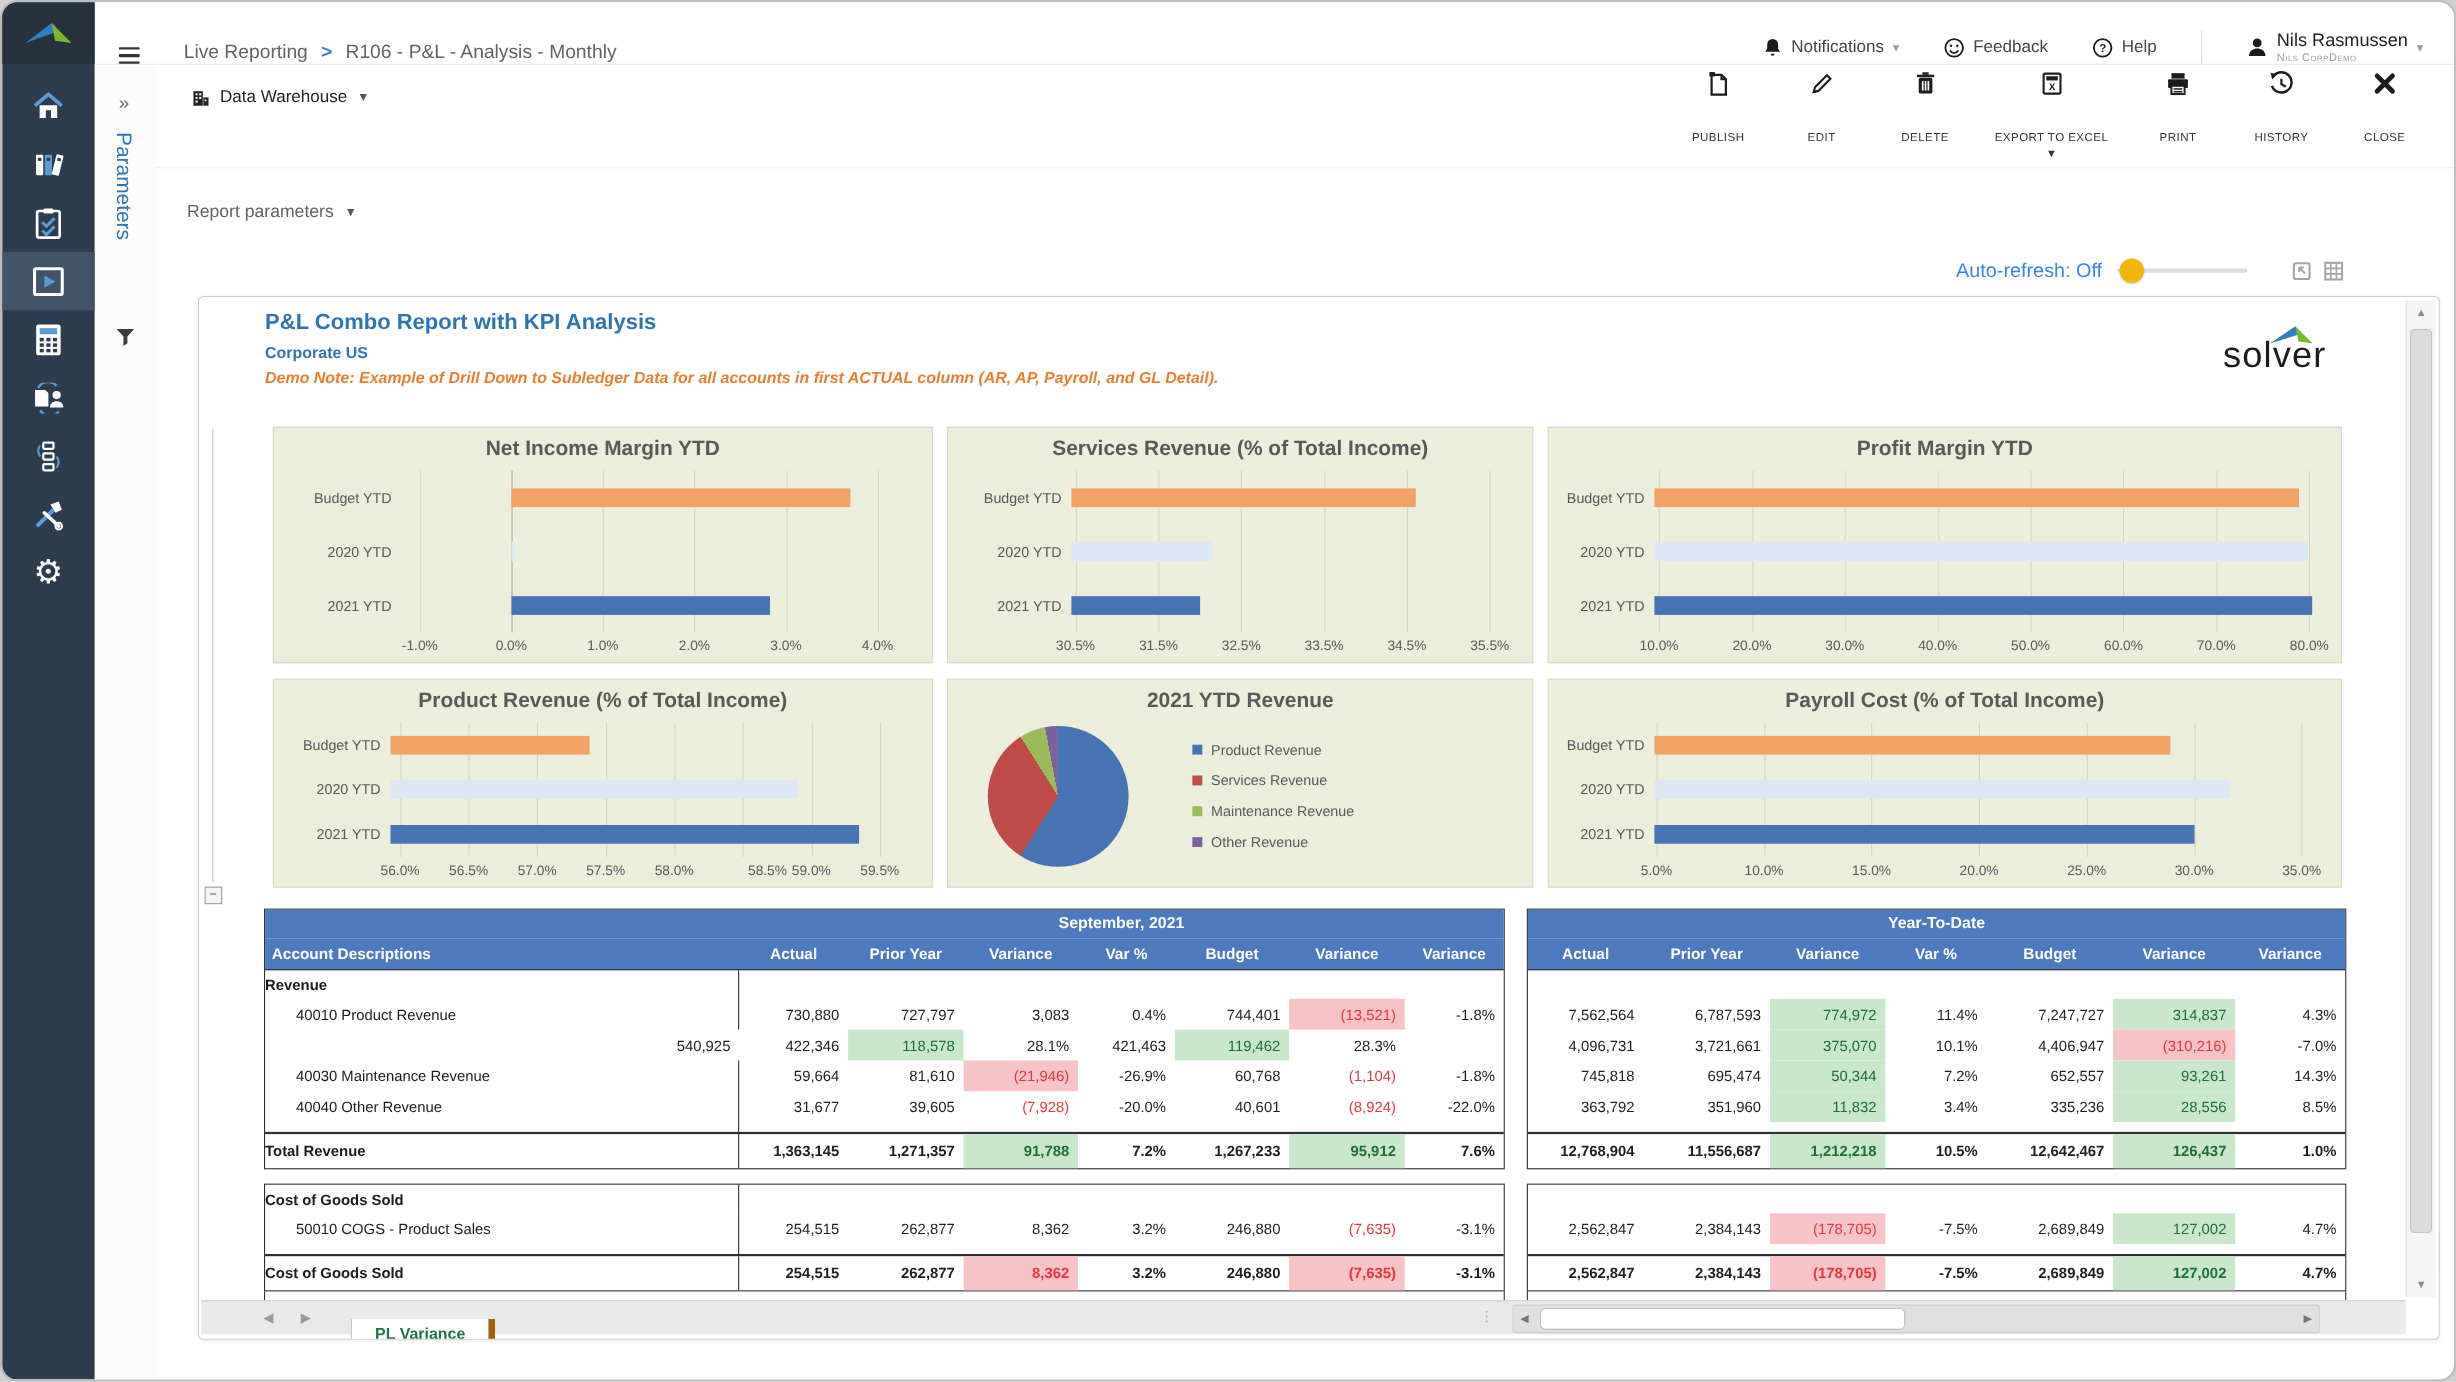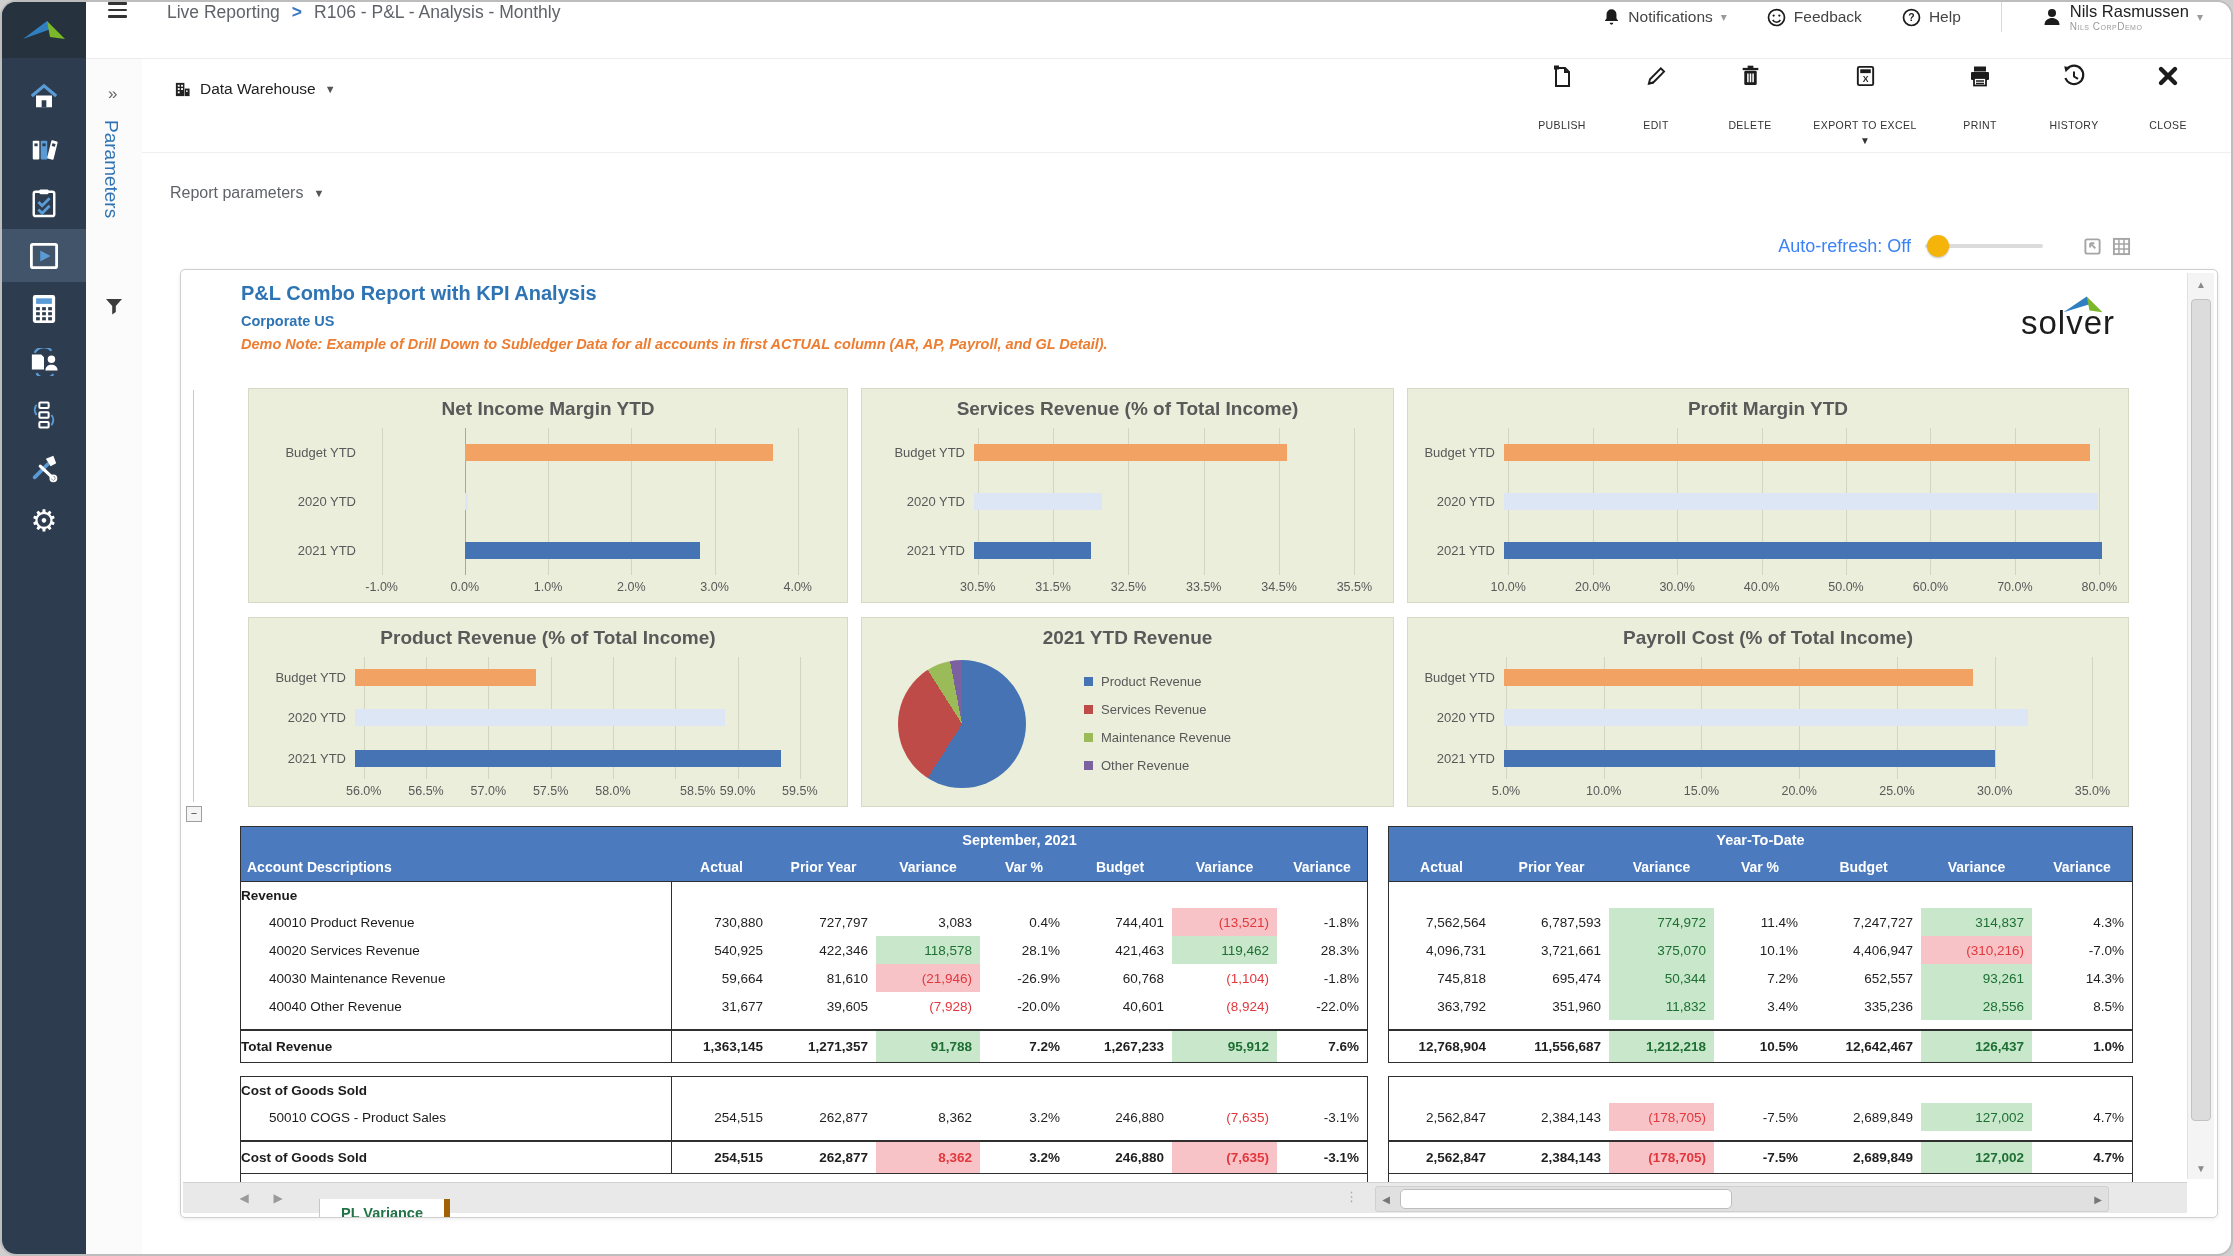--- a/index.html
+++ b/index.html
@@ -8,21 +8,21 @@
   
   .sidebar{position:absolute;left:0;top:0;width:84px;height:100%;background:#2d3c4e;z-index:5;}
   .side-logo{width:84px;height:56px;background:#26333f;display:flex;align-items:center;justify-content:center;}
   .nav{position:absolute;top:68px;left:0;width:84px;display:flex;flex-direction:column;}
   .nav-item{width:84px;height:53px;display:flex;align-items:center;justify-content:center;cursor:pointer;}
   .nav-item.active{background:#41546a;}
   .nav-item svg{display:block;}
   .gear-glyph{color:#fff;font-size:30px;line-height:1;}
   
   .topbar{position:absolute;left:84px;top:0;right:0;height:56px;background:#fff;border-bottom:1px solid #ececec;
-          display:flex;align-items:flex-start;z-index:4;}
+          display:flex;align-items:flex-end;z-index:4;}
   .hamburger{margin-left:22px;display:flex;flex-direction:column;gap:4px;cursor:pointer;}
   .hamburger span{width:19px;height:2.5px;background:#333;border-radius:1px;}
   .crumbs{margin-left:40px;font-size:17.5px;color:#5f6368;display:flex;gap:12px;align-items:center;}
   .crumb-sep{color:#3b78c3;font-weight:bold;}
   .top-right{margin-left:auto;display:flex;align-items:center;gap:40px;padding-right:28px;color:#444;font-size:15.5px;}
   .tr-item{display:flex;align-items:center;gap:8px;cursor:pointer;}
   .tr-chev{color:#9a9a9a;font-size:12px;}
   .tr-div{width:1px;height:30px;background:#d9d9d9;}
   .user{display:flex;align-items:center;gap:8px;cursor:pointer;}
   .user-txt{line-height:1.1;}
@@ -681,21 +681,20 @@
               <div class="acc divider">40010 Product Revenue</div>
               <div class="c">730,880</div>
               <div class="c">727,797</div>
               <div class="c">3,083</div>
               <div class="c">0.4%</div>
               <div class="c">744,401</div>
               <div class="c nb">(13,521)</div>
               <div class="c">-1.8%</div>
             </div>
             <div class="trow data-row" style="grid-template-columns: 431px 99px 105px 104px 88px 104px 105px 90px;">
-              <div class="acc divider">40020 Services Revenue</div>
               <div class="c">540,925</div>
               <div class="c">422,346</div>
               <div class="c pb">118,578</div>
               <div class="c">28.1%</div>
               <div class="c">421,463</div>
               <div class="c pb">119,462</div>
               <div class="c">28.3%</div>
             </div>
             <div class="trow data-row" style="grid-template-columns: 431px 99px 105px 104px 88px 104px 105px 90px;">
               <div class="acc divider">40030 Maintenance Revenue</div>

